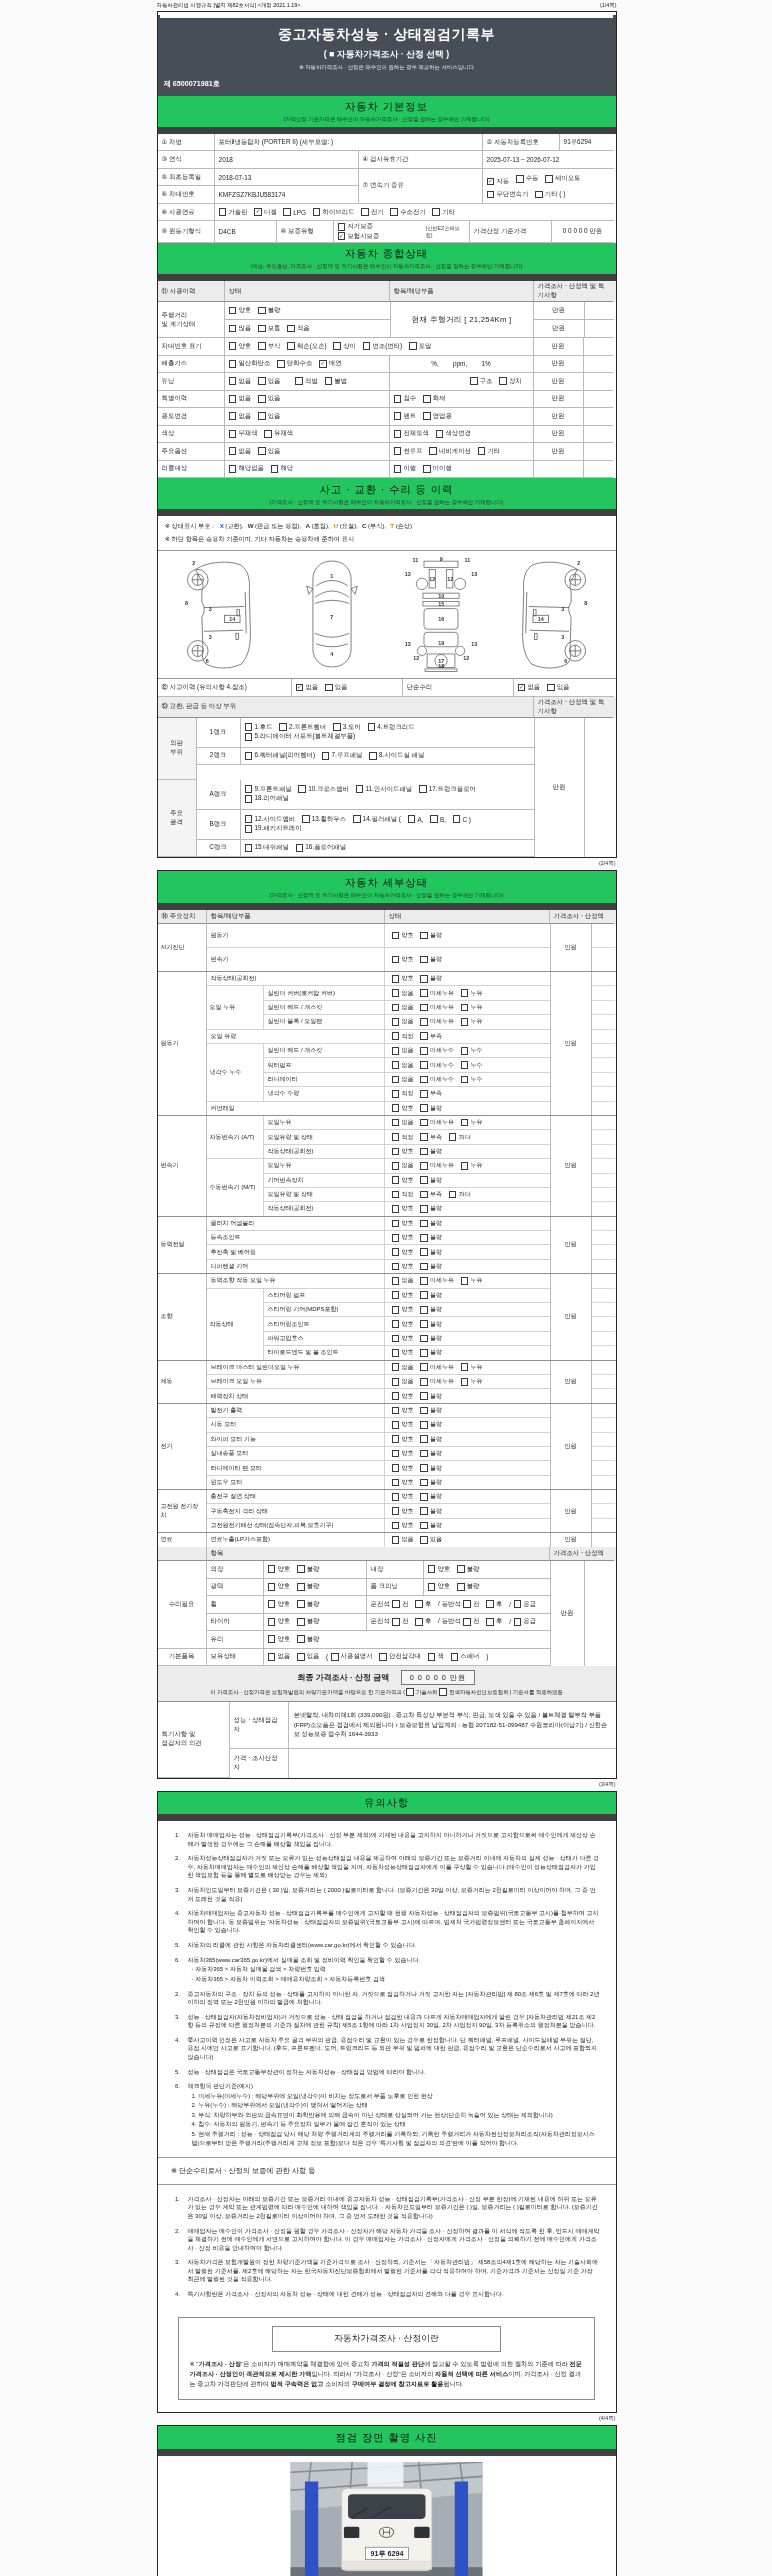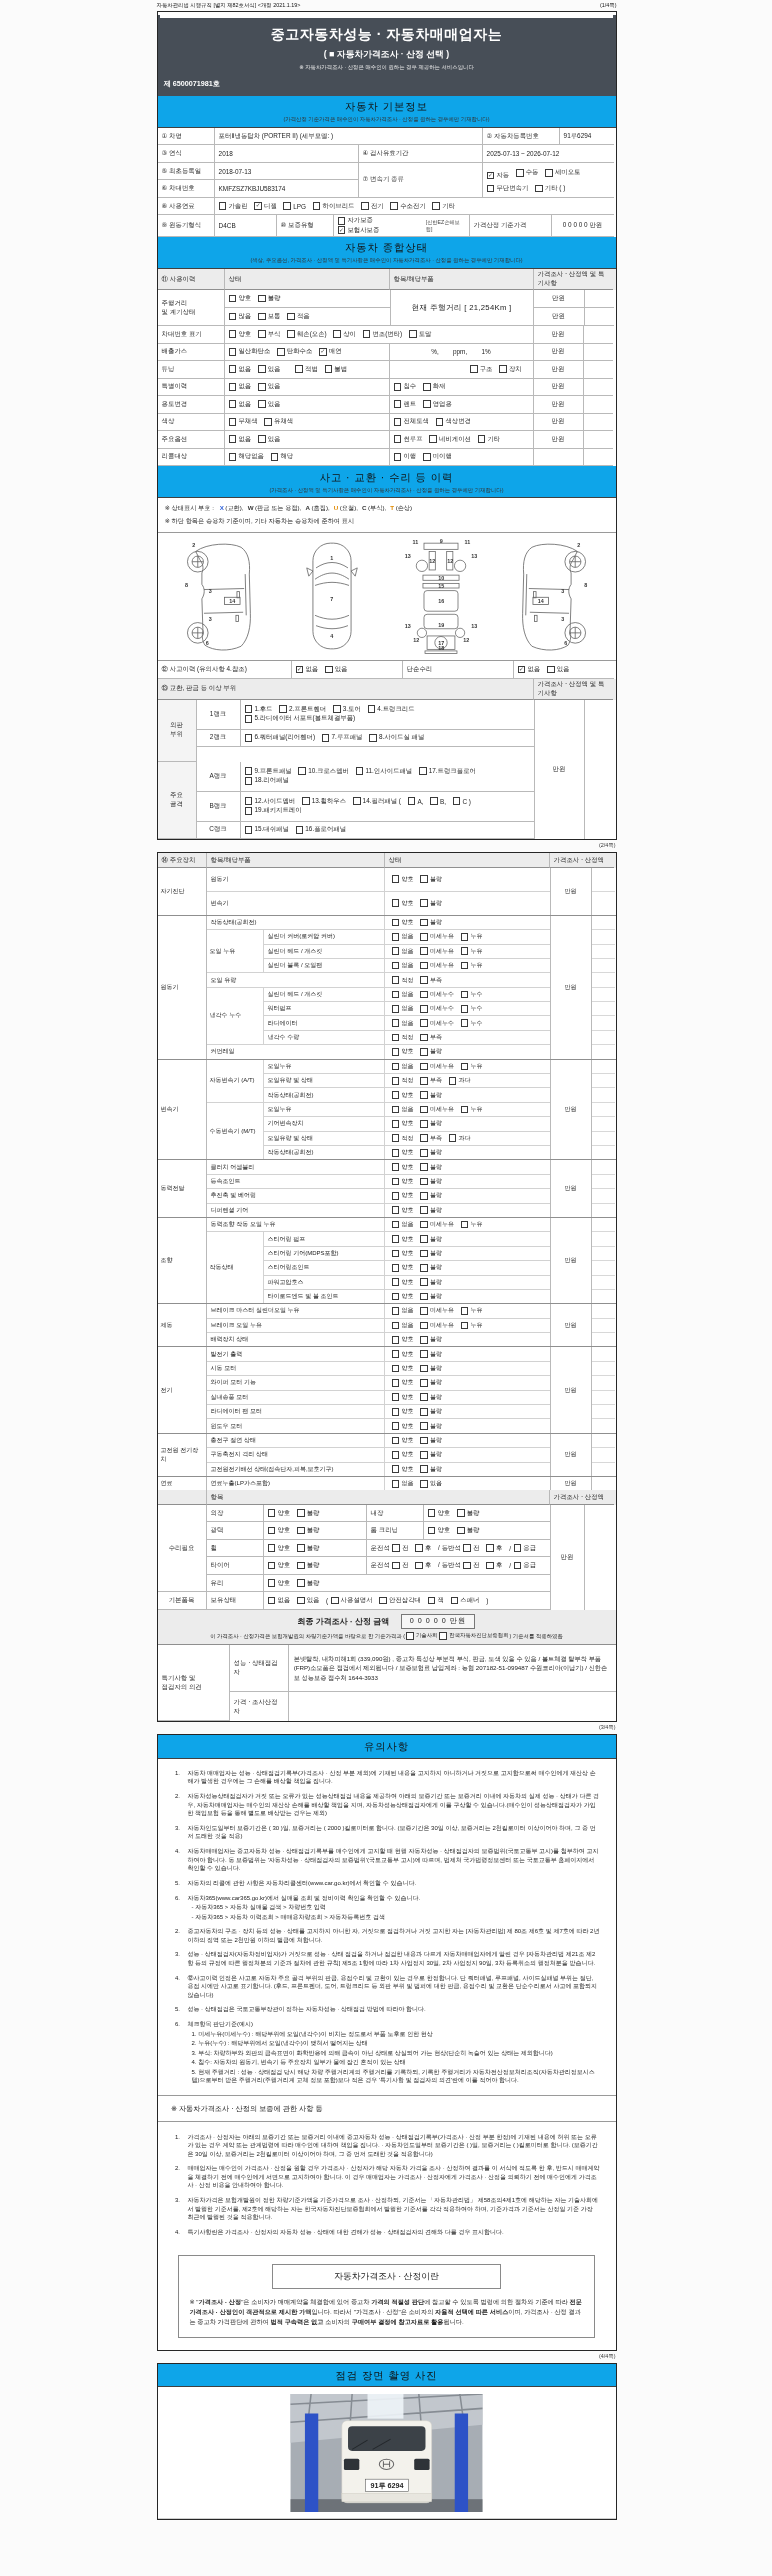--- a/index.html
+++ b/index.html
@@ -7,21 +7,21 @@
 .doc{width:460px;margin:0 auto;}
 .topbar{display:flex;just;justify-content:space-between;font-size:5.4px;color:#111;padding:1.5px 0.5px 2.1px;}
 .dark{background:#474e57;color:#fff;padding:0 0 6.2px;}
 .hwline{height:2.6px;background:#fff;margin:3.6px 2.6px 8.2px;}
 .h-title{text-align:center;font-size:14px;font-weight:bold;letter-spacing:0.5px;}
 .h-sub{text-align:center;font-size:8.8px;margin-top:4.6px;font-weight:bold;}
 .h-note{text-align:center;font-size:5.4px;margin-top:3.6px;color:#e8e8e8;}
 .h-docno{font-size:7.2px;font-weight:bold;padding:8.2px 0 0 6.2px;}
 .pbox{border:1.5px solid #262626;background:#fff;}
 .marker{text-align:right;font-size:5.4px;color:#333;padding:2.1px 1px 3.1px;}
-.band{background:#0ea5e9;text-align:center;border-bottom:1px solid #404040;padding:4.6px 0 3.6px;}
+.band{background:#22c55e;text-align:center;border-bottom:7px solid #404040;padding:4.6px 0 3.6px;}
 .band-t{font-size:10.3px;color:#111;letter-spacing:1px;}
 .band-s{font-size:5.4px;color:#333;margin-top:2.1px;}
 
 .tr,.row{display:flex;}
 .c{display:flex;align-items:center;padding:1px 4.1px;border-right:0.5px solid #b9b9b9;border-bottom:0.5px solid #b9b9b9;font-size:6.4px;min-height:17.5px;box-sizing:border-box;}
 .c.last{border-right:none;}
 .lab{background:#fff;color:#222;}
 .cen{justify-content:center;text-align:left;}
 .pl{white-space:pre-line;}
 .pre-sp{white-space:pre;}
@@ -96,21 +96,21 @@
 <div class="topbar doc">
   <span>자동차관리법 시행규칙 [별지 제82호서식] &lt;개정 2021.1.19&gt;</span>
   <span>(1/4쪽)</span>
 </div>
 
 <div class="doc">
 
   <div class="pbox">
     <div class="dark">
       <div class="hwline"></div>
-      <div class="h-title">중고자동차성능 · 자동차매매업자는</div>
+      <div class="h-title">중고자동차성능 · 상태점검기록부</div>
       <div class="h-sub">( ■ 자동차가격조사 · 산정 선택 )</div>
       <div class="h-note">※ 자동차가격조사 · 산정은 매수인이 원하는 경우 제공하는 서비스입니다</div>
       <div class="h-docno">제 6500071981호</div>
     </div>
 
     <div class="band">
       <div class="band-t">자동차 기본정보</div>
       <div class="band-s">(가격산정 기준가격은 매수인이 자동차가격조사 · 산정을 원하는 경우에만 기재합니다)</div>
     </div>
 
@@ -740,20 +740,24 @@
           </div>
         </div>
         <div class="c cen" style="width:50px;border-bottom:none">만원</div>
         <div class="c last" style="width:29px;border-bottom:none"></div>
       </div>
     </div>
   </div>
   <div class="marker">(2/4쪽)</div>
 
   <div class="pbox">
+    <div class="band">
+      <div class="band-t">자동차 세부상태</div>
+      <div class="band-s">(가격조사 · 산정액 및 특기사항은 매수인이 자동차가격조사 · 산정을 원하는 경우에만 기재합니다)</div>
+    </div>
     <div class="tr hdr">
       <div class="c w95">⑭ 주요장치</div>
       <div class="c w345">항목/해당부품</div>
       <div class="c w320">상태</div>
       <div class="c last" style="width:64px">가격조사 · 산정액</div>
     </div>
     <div id="detail-body">
         <div class="dg">
           <div class="dcell dg-dev">자기진단</div>
           <div class="dg-body">
@@ -1789,21 +1793,21 @@
           <div class="nt-tx">
             <div>체크항목 판단기준(예시)</div>
             <div class="nt-subline">1.  미세누유(미세누수) : 해당부위에 오일(냉각수)이 비치는 정도로서 부품 노후로 인한 현상</div>
             <div class="nt-subline">2.  누유(누수) : 해당부위에서 오일(냉각수)이 맺혀서 떨어지는 상태</div>
             <div class="nt-subline">3.  부식: 차량하부와 외판의 금속표면이 화학반응에 의해 금속이 아닌 상태로 상실되어 가는 현상(단순히 녹슬어 있는 상태는 제외합니다)</div>
             <div class="nt-subline">4.  침수: 자동차의 원동기, 변속기 등 주요장치 일부가 물에 잠긴 흔적이 있는 상태</div>
             <div class="nt-subline">5.  현재 주행거리 : 성능 · 상태점검 당시 해당 차량 주행거리계의 주행거리를 기록하되, 기록한 주행거리가 자동차전산정보처리조직(자동차관리정보시스템)으로부터 받은 주행거리(주행거리계 교체 정보 포함)보다 적은 경우 '특기사항 및 점검자의 의견'란에 이를 적어야 합니다.</div>
           </div>
         </div>
       </div>
-    <div class="nt-sec" style="border-top:0.5px solid #9a9a9a">※ 자동차가격조사 · 산정의 보증에 관한 사항 등</div>
+    <div class="nt-sec" style="border-top:0.5px solid #9a9a9a">※ 단순수리로서 · 산정의 보증에 관한 사항 등</div>
     <div class="nt-list" id="notices2">
         <div class="nt">
           <div class="nt-no">1.</div>
           <div class="nt-tx">
             <div>가격조사 · 산정자는 아래의 보증기간 또는 보증거리 이내에 중고자동차 성능 · 상태점검기록부(가격조사 · 산정 부분 한정)에 기재된 내용에 허위 또는 오류가 있는 경우 계약 또는 관계법령에 따라 매수인에 대하여 책임을 집니다.  · 자동차인도일부터 보증기간은 (      )일, 보증거리는 (      )킬로미터로 합니다. (보증기간은 30일 이상, 보증거리는 2천킬로미터 이상이어야 하며, 그 중 먼저 도래한 것을 적용합니다)</div>
           </div>
         </div>
         <div class="nt">
           <div class="nt-no">2.</div>
           <div class="nt-tx">

